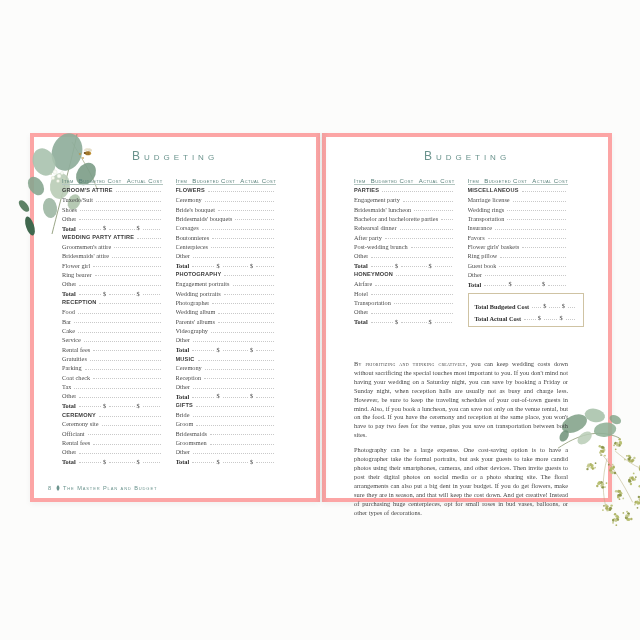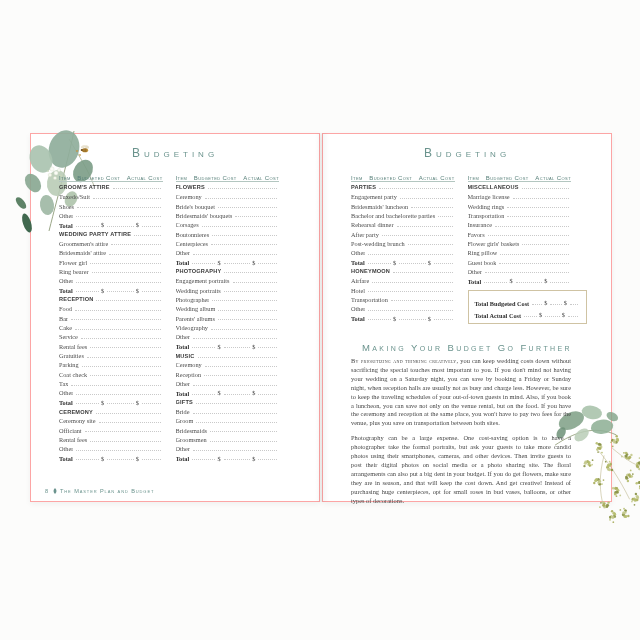--- a/index.html
+++ b/index.html
@@ -1,19 +1,19 @@
 <!DOCTYPE html>
 <html><head>
 <meta charset="utf-8">
 <style>
   html,body{margin:0;padding:0;}
   .canvas{position:relative;width:640px;height:640px;background:#fcfcfb;overflow:hidden;
           font-family:"Liberation Serif",serif;}
   .page{position:absolute;top:133px;width:290px;height:369px;background:#ffffff;
-        border:1px solid #fca5a5;box-shadow:0 2px 6px rgba(0,0,0,.05);box-sizing:border-box;}
+        border:4px solid #fca5a5;box-shadow:0 2px 6px rgba(0,0,0,.05);box-sizing:border-box;}
   .page.left{left:30px;} .page.right{left:322px;}
   .spine{position:absolute;left:315px;top:133px;width:14px;height:369px;z-index:5;pointer-events:none;
          background:linear-gradient(90deg,rgba(0,0,0,0) 0%,rgba(0,0,0,.045) 50%,rgba(0,0,0,0) 100%);}
 
   .page-title{position:absolute;top:12px;left:0;width:100%;margin:0;text-align:center;z-index:2;
       font-family:"Liberation Sans",sans-serif;font-weight:400;font-variant:small-caps;
       font-size:12px;letter-spacing:4px;color:#6a938d;}
 
   .cols{position:absolute;top:37px;left:28px;right:40px;display:flex;gap:13px;z-index:2;}
   .col{flex:1;min-width:0;}
@@ -531,21 +531,20 @@
               <span class="label">Total Actual Cost</span>
               <div class="leader l1"></div>
               <span class="cur">$</span>
               <div class="leader l2"></div>
               <span class="cur">$</span>
               <div class="leader l3"></div>
             </div>
           </div>
         </div>
       </div>
-    <h2 class="subheading">Making Your Budget Go Further</h2>
     <div class="article">
       <p class="bodyp"><span class="lead">By prioritizing and thinking creatively,</span><span> you can keep wedding costs down without sacrificing the special touches most important to you. If you don't mind not having your wedding on a Saturday night, you can save by booking a Friday or Sunday night, when reception halls are usually not as busy and charge less. However, be sure to keep the traveling schedules of your out-of-town guests in mind. Also, if you book a luncheon, you can save not only on the venue rental, but on the food. If you have the ceremony and reception at the same place, you won't have to pay two fees for the venue, plus you save on transportation between both sites.</span></p>
       <p class="bodyp">Photography can be a large expense. One cost-saving option is to have a photographer take the formal portraits, but ask your guests to take more candid photos using their smartphones, cameras, and other devices. Then invite guests to post their digital photos on social media or a photo sharing site. The floral arrangements can also put a big dent in your budget. If you do get flowers, make sure they are in season, and that will keep the cost down. And get creative! Instead of purchasing huge centerpieces, opt for small roses in bud vases, balloons, or other types of decorations.</p>
     </div>
     <svg class="art-bottomright" viewBox="0 0 90 115">
       <path d="M2,42 C20,30 40,22 62,32" stroke="#8f9b76" stroke-width=".8" fill="none"></path>
       <path d="M45,48 C55,60 65,75 75,95 M50,52 C45,70 45,88 50,104 M58,45 C70,55 80,62 86,62" stroke="#b3ac7c" stroke-width=".5" fill="none"></path>
       <ellipse cx="18" cy="18" rx="13" ry="8" fill="#82a289" opacity=".88" transform="rotate(-25 18 18)"></ellipse>
       <ellipse cx="38" cy="10" rx="10" ry="6.5" fill="#a5bfa7" opacity=".85" transform="rotate(12 38 10)"></ellipse>
       <ellipse cx="48" cy="24" rx="11" ry="7" fill="#8fb096" opacity=".88" transform="rotate(-8 48 24)"></ellipse>

